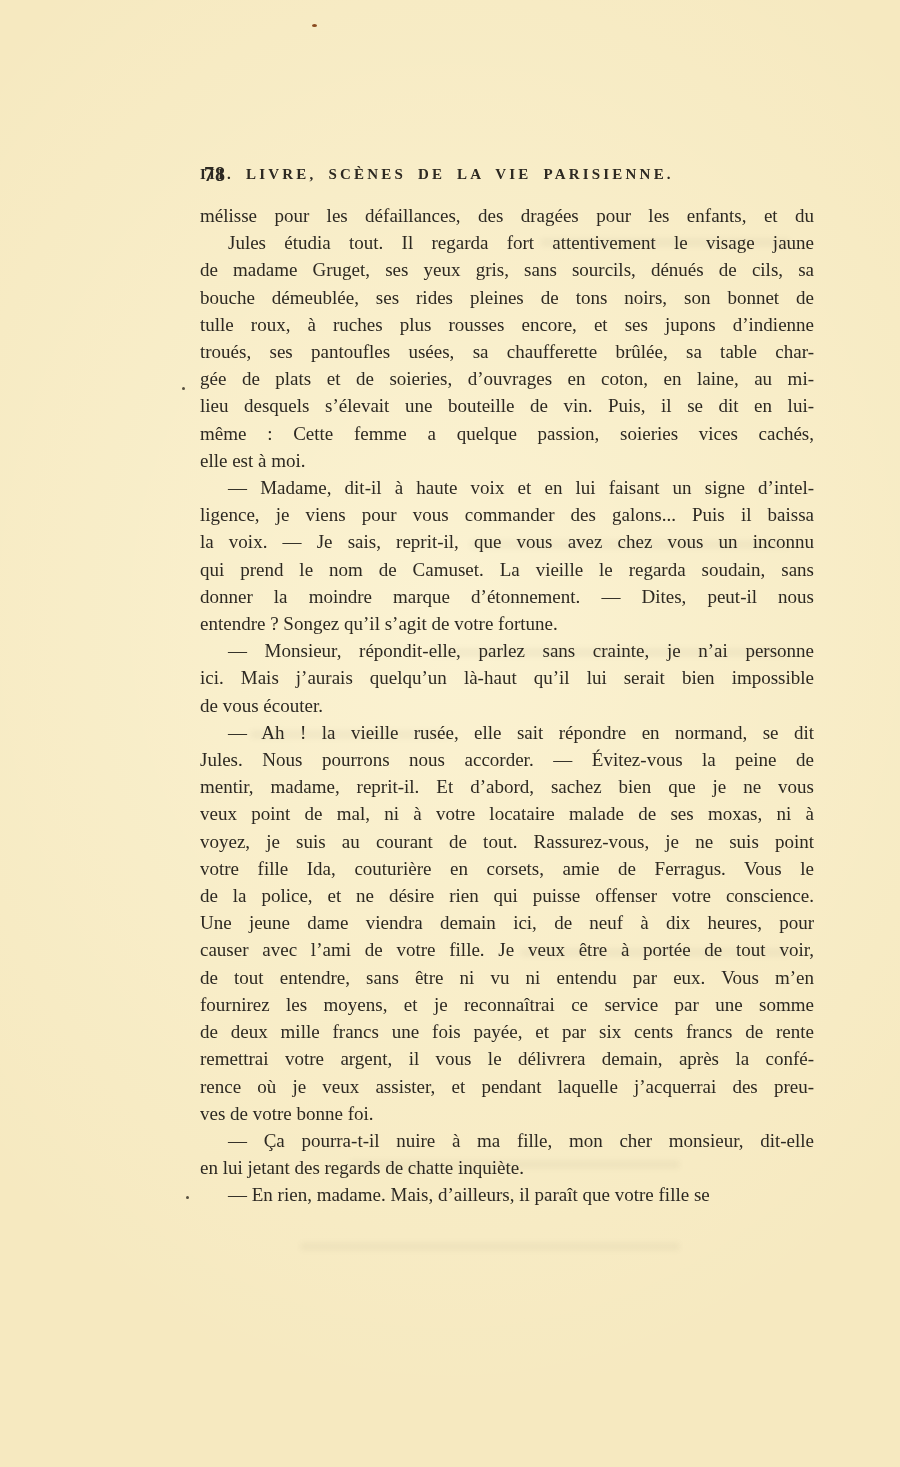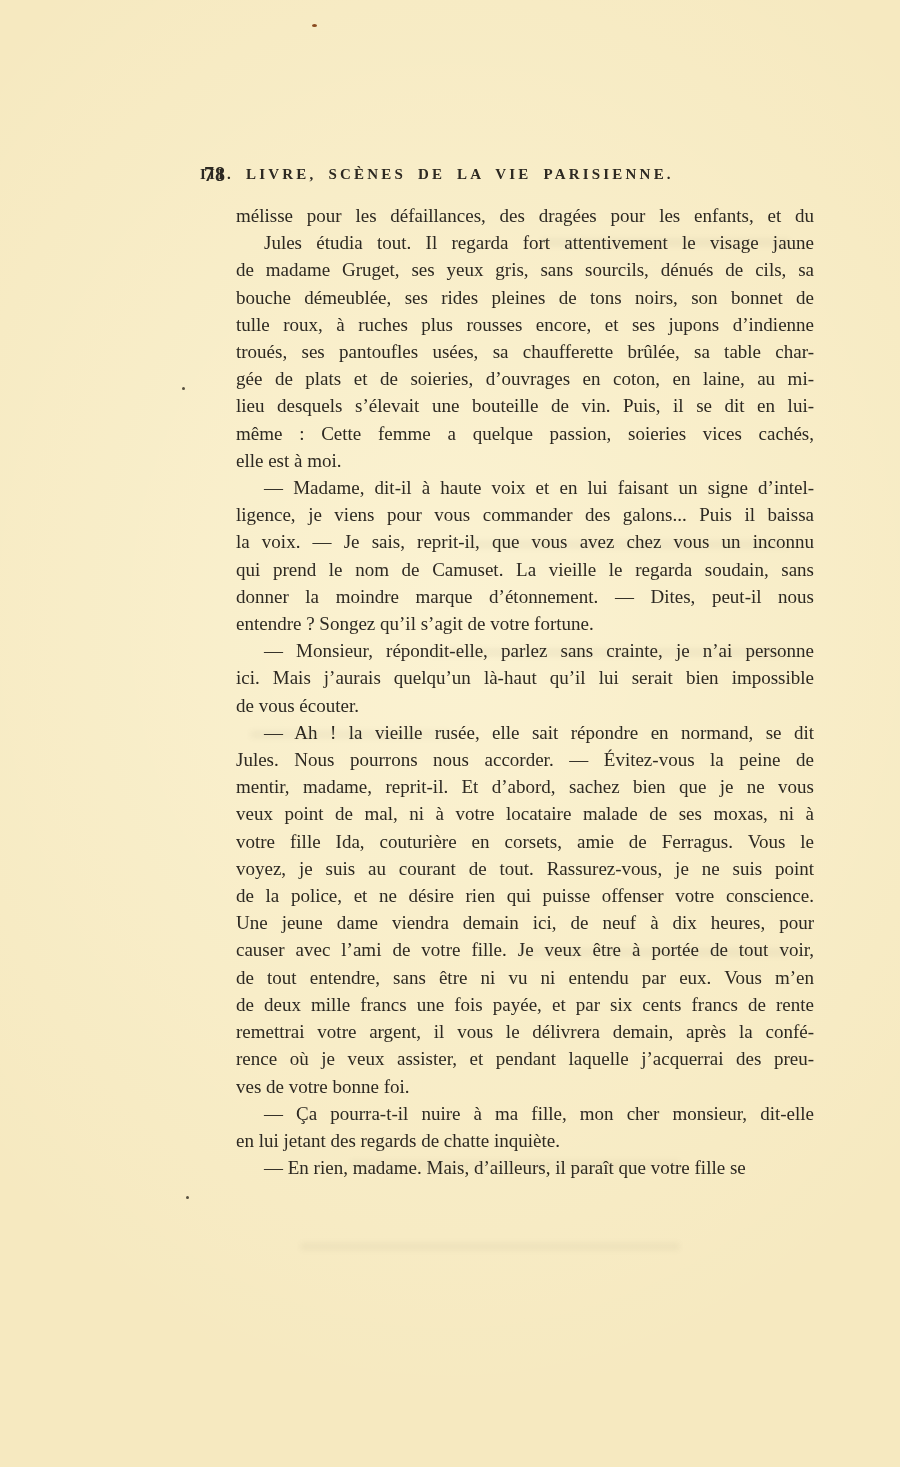--- a/index.html
+++ b/index.html
@@ -58,21 +58,20 @@
     text-align: left;
     font-size: 15px;
     font-weight: bold;
     letter-spacing: 3.2px;
     word-spacing: 5px;
     padding-top: 3px;
   }
   .bodytext {
     font-size: 19px;
     line-height: 27.2px;
-    margin-left: 36px;
   }
   .ln {
     text-align: justify;
     text-align-last: justify;
     white-space: normal;
   }
   .ln.last {
     text-align-last: left;
   }
   .ln.ind {
@@ -118,26 +117,27 @@
         <div class="ln">qui prend le nom de Camuset. La vieille le regarda soudain, sans</div>
         <div class="ln">donner la moindre marque d’étonnement. — Dites, peut-il nous</div>
         <div class="ln last">entendre ? Songez qu’il s’agit de votre fortune.</div>
         <div class="ln ind">— Monsieur, répondit-elle, parlez sans crainte, je n’ai personne</div>
         <div class="ln">ici. Mais j’aurais quelqu’un là-haut qu’il lui serait bien impossible</div>
         <div class="ln last">de vous écouter.</div>
         <div class="ln ind">— Ah ! la vieille rusée, elle sait répondre en normand, se dit</div>
         <div class="ln">Jules. Nous pourrons nous accorder. — Évitez-vous la peine de</div>
         <div class="ln">mentir, madame, reprit-il. Et d’abord, sachez bien que je ne vous</div>
         <div class="ln">veux point de mal, ni à votre locataire malade de ses moxas, ni à</div>
+        <div class="ln">voyez, je suis au courant de tout. Rassurez-vous, je ne suis point</div>
         <div class="ln">votre fille Ida, couturière en corsets, amie de Ferragus. Vous le</div>
-        <div class="ln">voyez, je suis au courant de tout. Rassurez-vous, je ne suis point</div>
         <div class="ln">de la police, et ne désire rien qui puisse offenser votre conscience.</div>
         <div class="ln">Une jeune dame viendra demain ici, de neuf à dix heures, pour</div>
         <div class="ln">causer avec l’ami de votre fille. Je veux être à portée de tout voir,</div>
         <div class="ln">de tout entendre, sans être ni vu ni entendu par eux. Vous m’en</div>
+        <div class="ln">fournirez les moyens, et je reconnaîtrai ce service par une somme</div>
         <div class="ln">de deux mille francs une fois payée, et par six cents francs de rente</div>
         <div class="ln">remettrai votre argent, il vous le délivrera demain, après la confé-</div>
         <div class="ln">rence où je veux assister, et pendant laquelle j’acquerrai des preu-</div>
         <div class="ln last">ves de votre bonne foi.</div>
         <div class="ln ind">— Ça pourra-t-il nuire à ma fille, mon cher monsieur, dit-elle</div>
         <div class="ln last">en lui jetant des regards de chatte inquiète.</div>
         <div class="ln last ind">— En rien, madame. Mais, d’ailleurs, il paraît que votre fille se</div>
       </div>
   </div>
 

